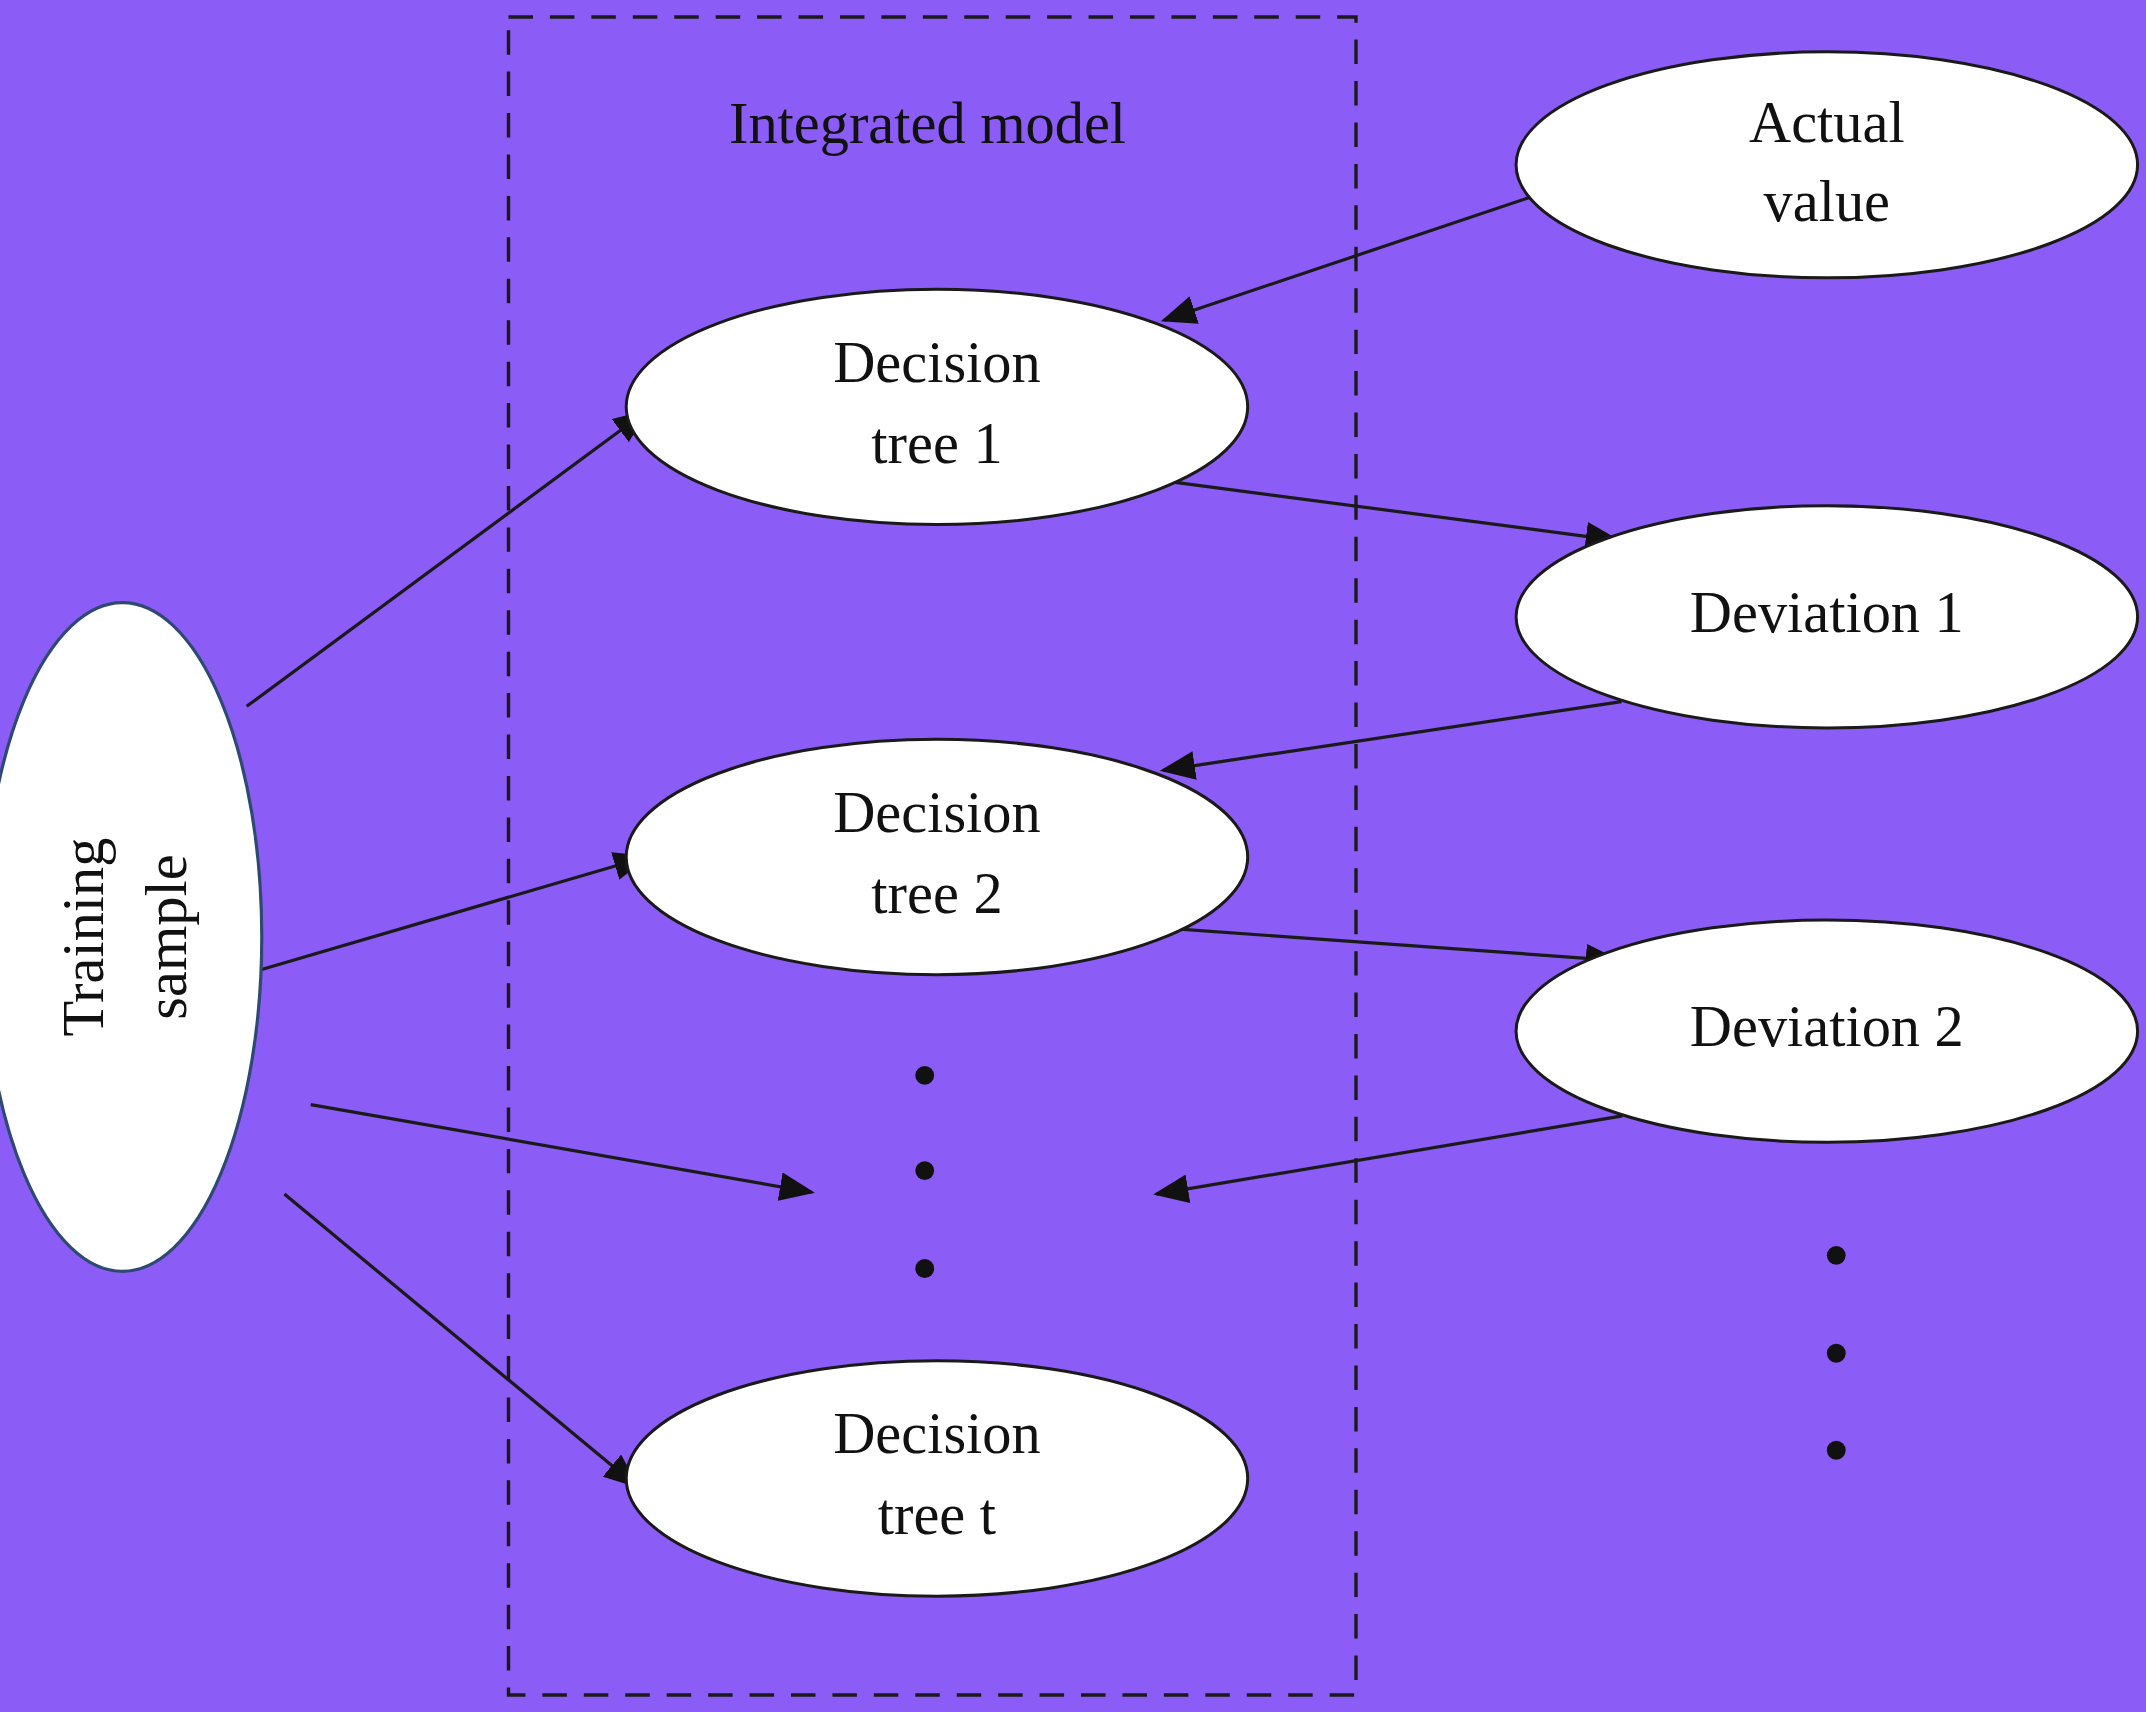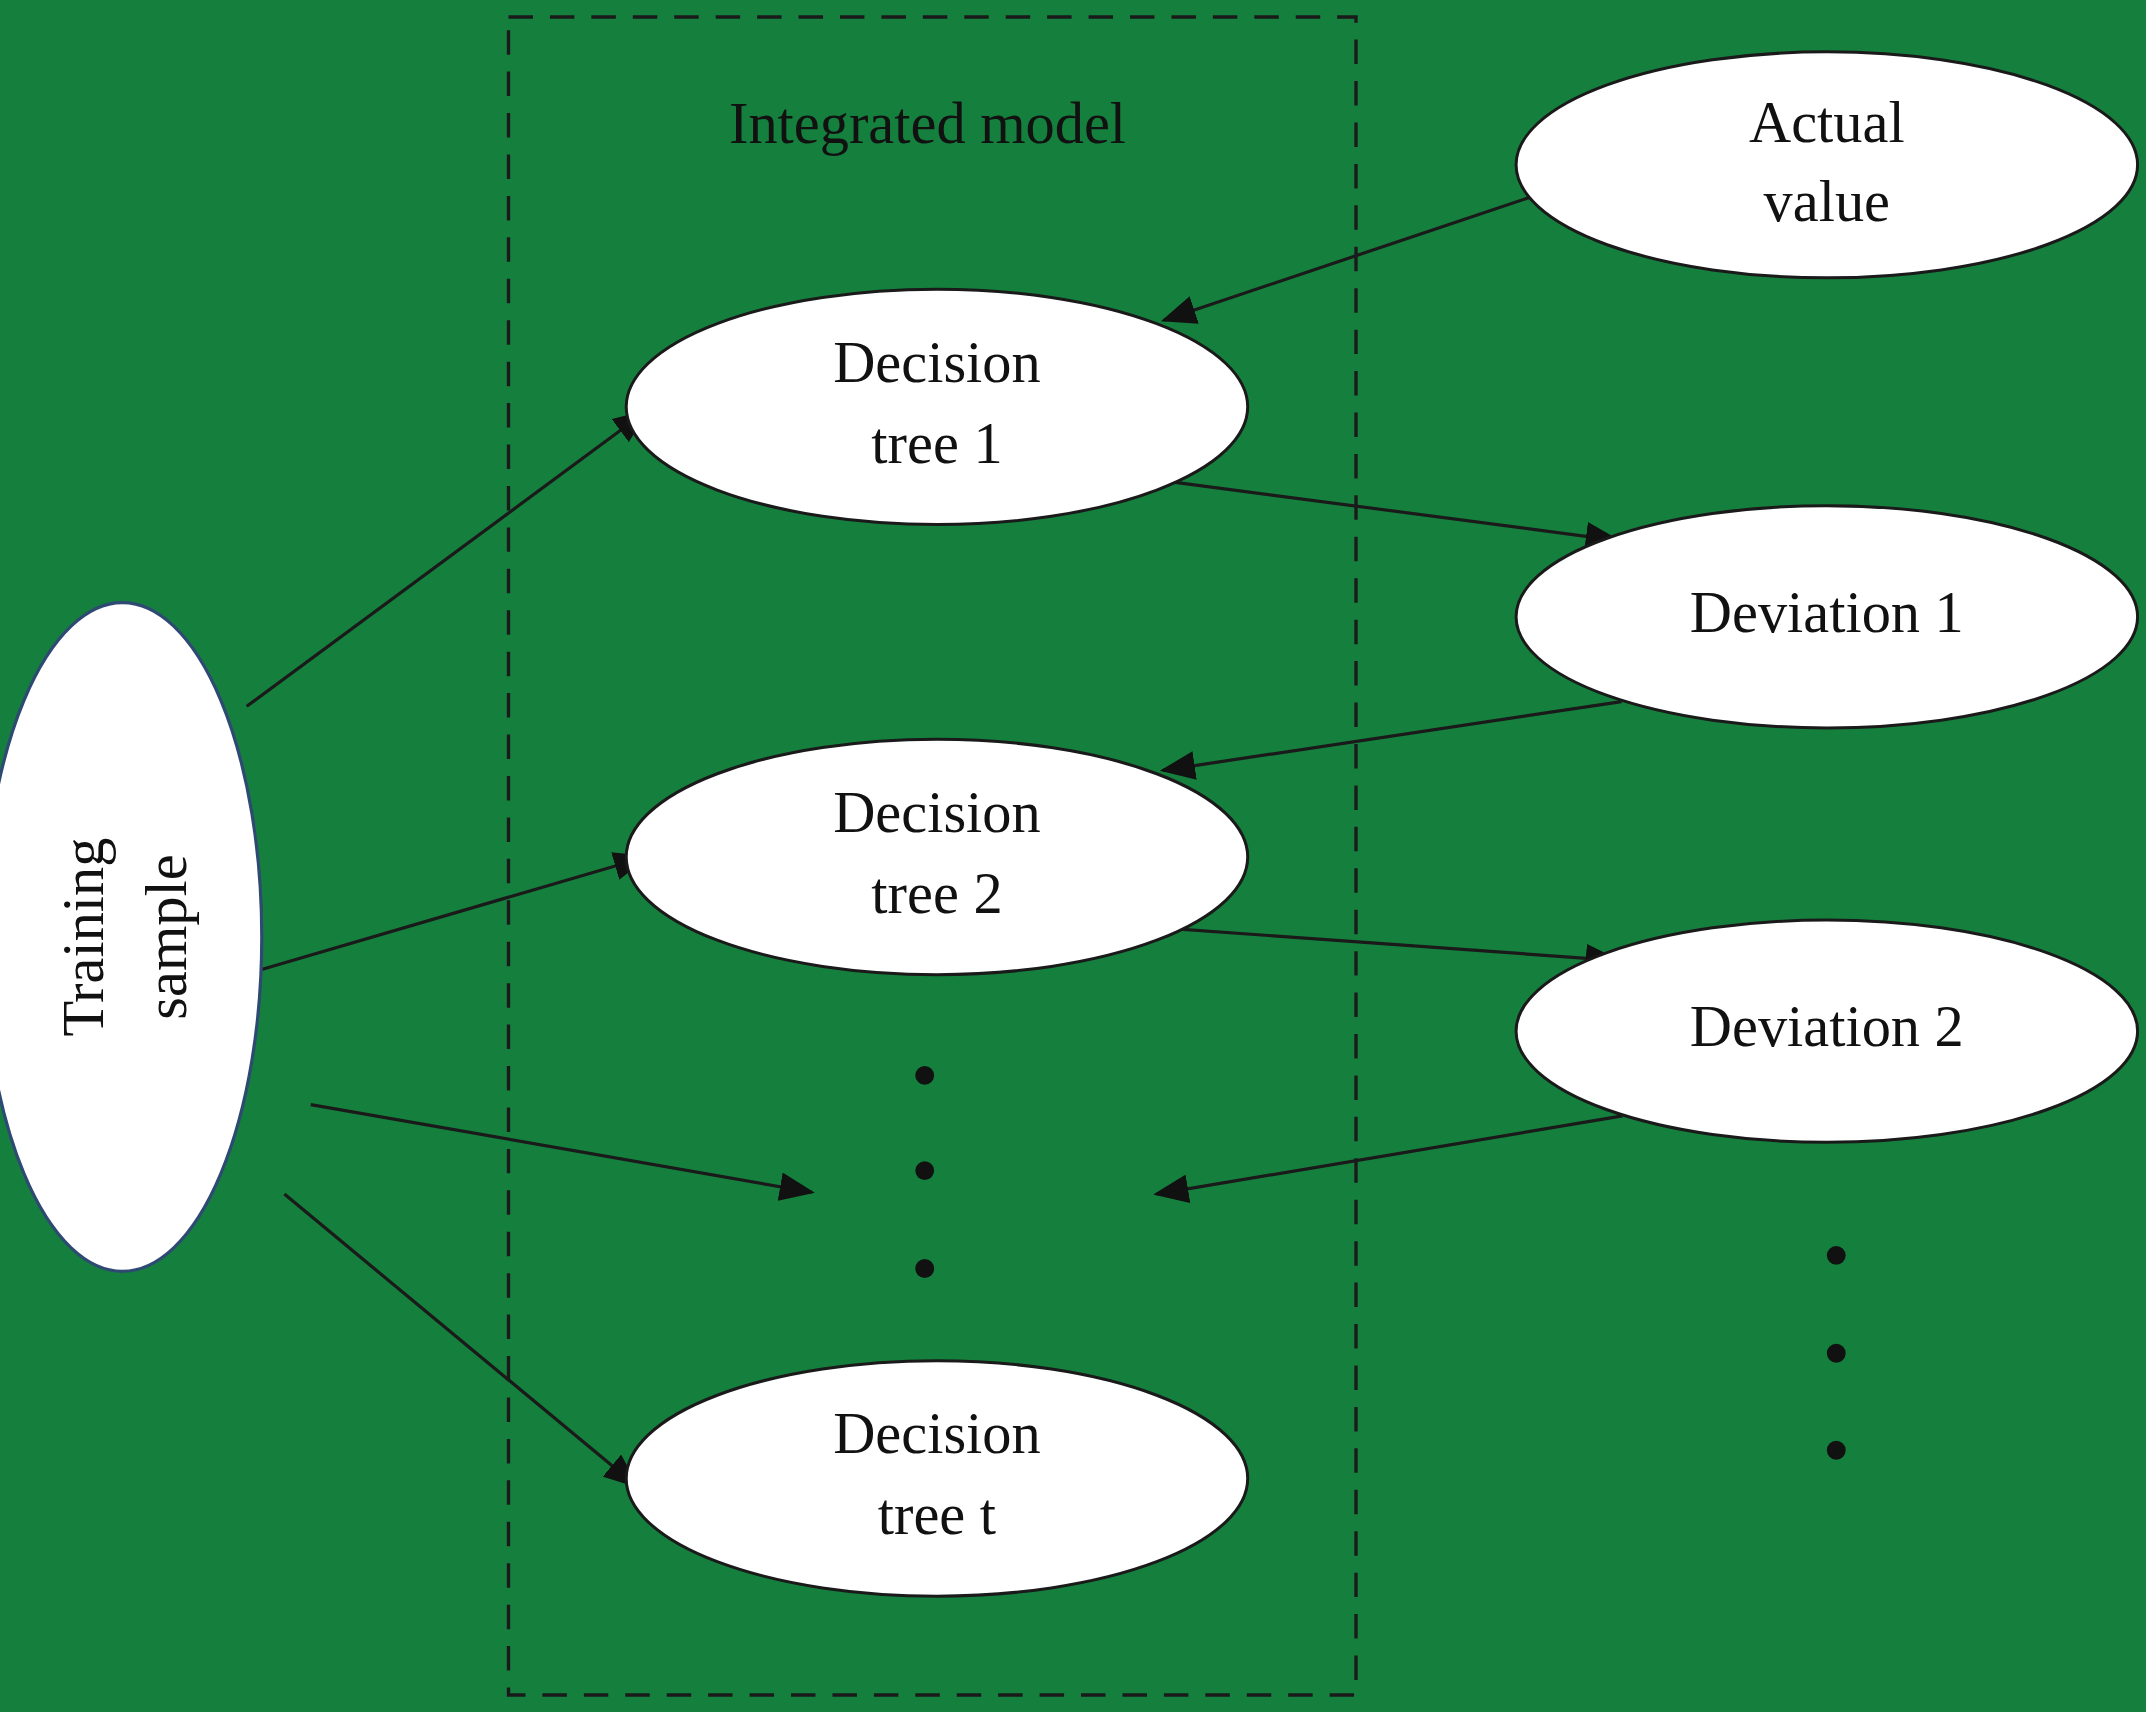--- a/index.html
+++ b/index.html
@@ -4,21 +4,21 @@
 <style>
   html, body {
     margin: 0;
     padding: 0;
     background: #ffffff;
   }
   #canvas {
     position: relative;
     width: 2147px;
     height: 1713px;
-    background: #15803d;
+    background: #8b5cf6;
     overflow: hidden;
     font-family: "Liberation Serif", "DejaVu Serif", serif;
   }
   svg#diagram {
     position: absolute;
     top: 0; left: 0;
     width: 2147px;
     height: 1713px;
   }
   .node-ellipse {

